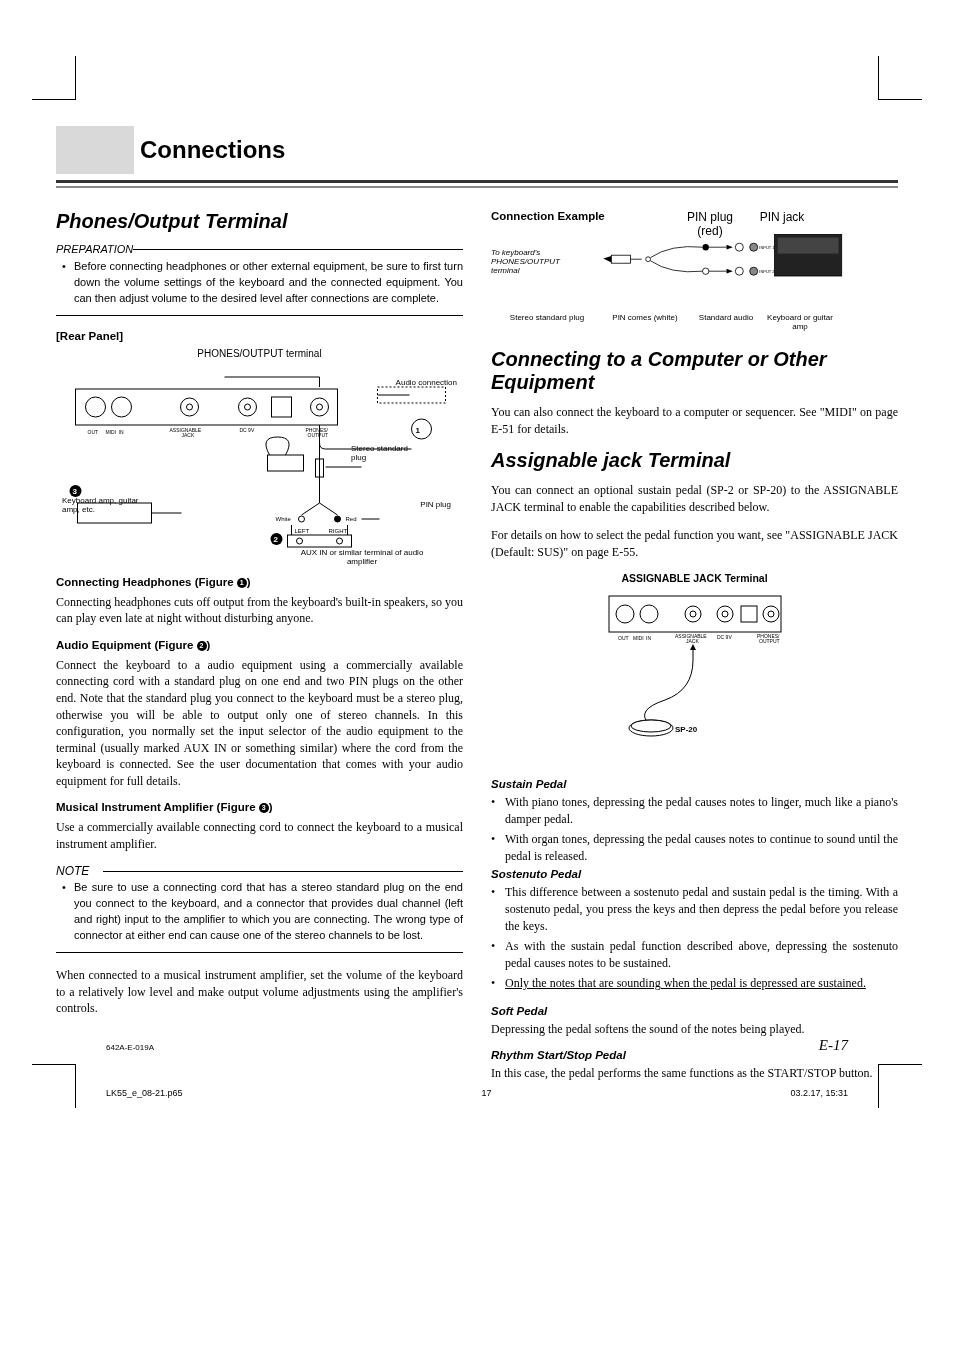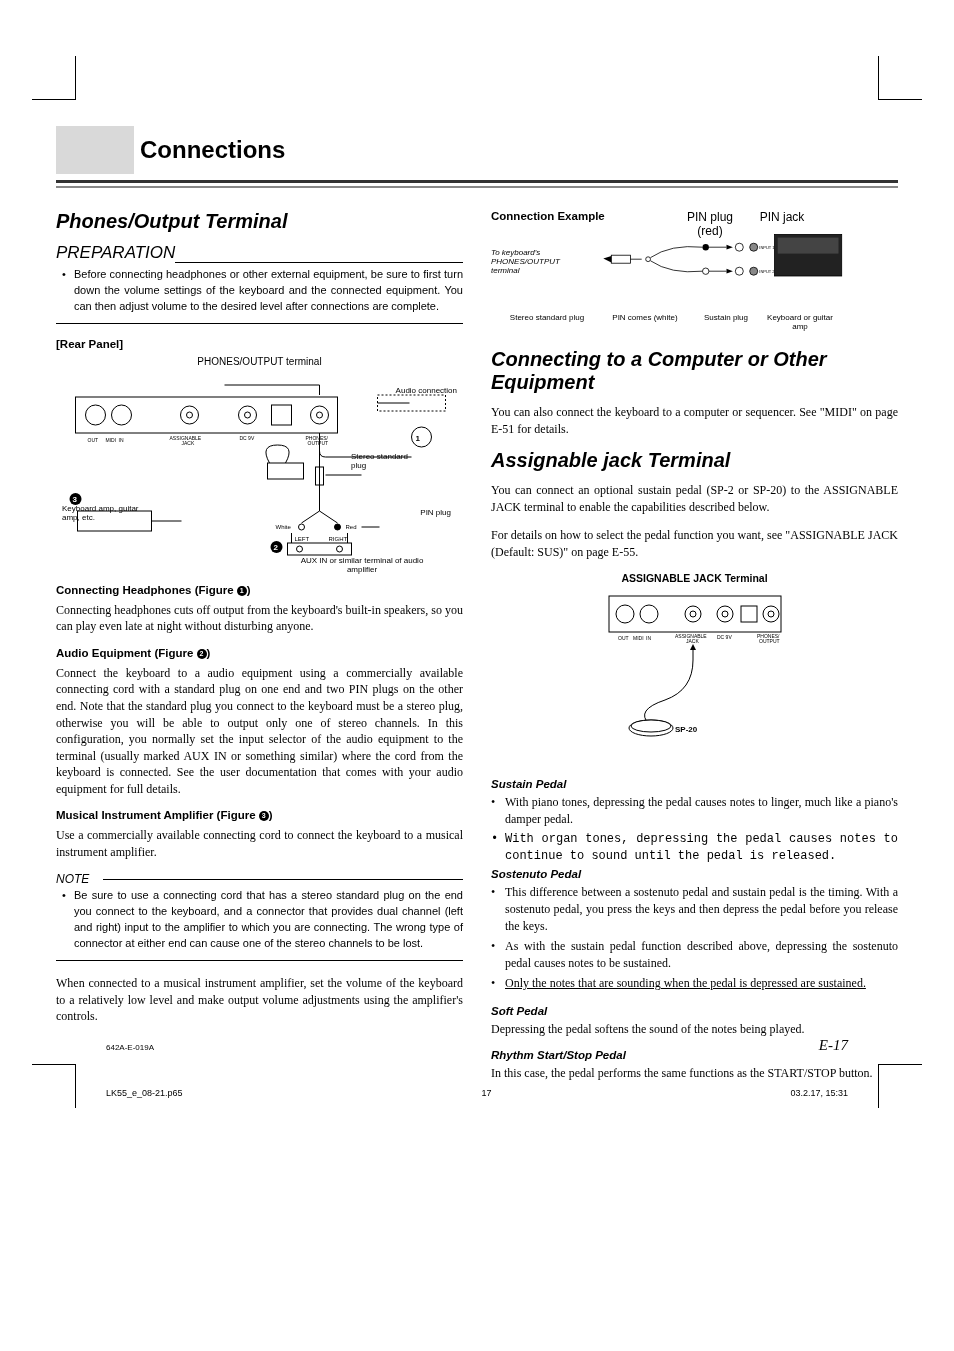--- a/index.html
+++ b/index.html
@@ -69,23 +69,23 @@
     font-family: Arial, Helvetica, sans-serif;
     font-weight: bold;
     font-style: italic;
     font-size: 20px;
     margin-bottom: 10px;
   }
 
   .prep-label {
     font-family: Arial, Helvetica, sans-serif;
     font-style: italic;
-    font-size: 17px;
-    display: flex;
-    align-items: flex-end;
+    font-size: 11px;
+    display: flex;
+    align-items: flex-start;
     margin-bottom: 4px;
   }
   .prep-label .line { flex: 1; border-top: 1px solid #000; margin-top: 6px; }
 
   .bullet-block {
     font-family: Arial, Helvetica, sans-serif;
     font-size: 11px;
     line-height: 1.45;
     text-align: justify;
     padding-left: 18px;
@@ -398,21 +398,21 @@
             <div style="width:80px;"></div>
             <div style="width:70px; text-align:center;">PIN plug (red)</div>
             <div style="width:50px; text-align:center;">PIN jack</div>
           </div>
           <div style="position:relative; top:-82px; display:flex; font-size:8px;font-style:italic;">
             <div style="width:92px; text-align:left;">To keyboard's PHONES/OUTPUT terminal</div>
           </div>
           <div style="position:relative; top:-44px; display:flex; font-size:8px; gap:8px;">
             <div style="width:100px; text-align:center; margin-left:6px;">Stereo standard plug</div>
             <div style="width:80px; text-align:center;">PIN comes (white)</div>
-            <div style="width:66px; text-align:center;">Sustain plug</div>
+            <div style="width:66px; text-align:center;">Standard audio</div>
             <div style="width:66px; text-align:center;">Keyboard or guitar amp</div>
           </div>
         </div>
 
         <div class="h1-sec" style="margin-top:12px;">Connecting to a Computer or Other Equipment</div>
         <div class="body">You can also connect the keyboard to a computer or sequencer. See "MIDI" on page E-51 for details.</div>
 
         <div class="h1-sec" style="margin-top:8px;">Assignable jack Terminal</div>
         <div class="body">You can connect an optional sustain pedal (SP-2 or SP-20) to the ASSIGNABLE JACK terminal to enable the capabilities described below.</div>
         <div class="body">For details on how to select the pedal function you want, see "ASSIGNABLE JACK (Default: SUS)" on page E-55.</div>
@@ -445,21 +445,21 @@
             <path d="M88 70 Q 88 100 60 110 Q 30 120 44 134" fill="none" stroke="#000"></path>
 
             <ellipse cx="46" cy="138" rx="22" ry="8" fill="none" stroke="#000"></ellipse>
             <ellipse cx="46" cy="136" rx="20" ry="6" fill="#fff" stroke="#000"></ellipse>
             <text x="70" y="142" font-size="8" font-family="Arial" font-weight="bold">SP-20</text>
           </svg>
         </div>
 
         <div class="sub-bold-it">Sustain Pedal</div>
         <div class="serif-bullet">With piano tones, depressing the pedal causes notes to linger, much like a piano's damper pedal.</div>
-        <div class="serif-bullet" style="font-family:Liberation Mono, monospace;">With organ tones, depressing the pedal causes notes to continue to sound until the pedal is released.</div>
+        <div class="serif-bullet" style="">With organ tones, depressing the pedal causes notes to continue to sound until the pedal is released.</div>
 
         <div class="sub-bold-it">Sostenuto Pedal</div>
         <div class="serif-bullet">This difference between a sostenuto pedal and sustain pedal is the timing. With a sostenuto pedal, you press the keys and then depress the pedal before you release the keys.</div>
         <div class="serif-bullet">As with the sustain pedal function described above, depressing the sostenuto pedal causes notes to be sustained.</div>
         <div class="serif-bullet" style="margin-bottom:13px;text-decoration:underline;">Only the notes that are sounding when the pedal is depressed are sustained.</div>
 
         <div class="sub-bold-it">Soft Pedal</div>
         <div class="body">Depressing the pedal softens the sound of the notes being played.</div>
 
         <div class="sub-bold-it">Rhythm Start/Stop Pedal</div>

